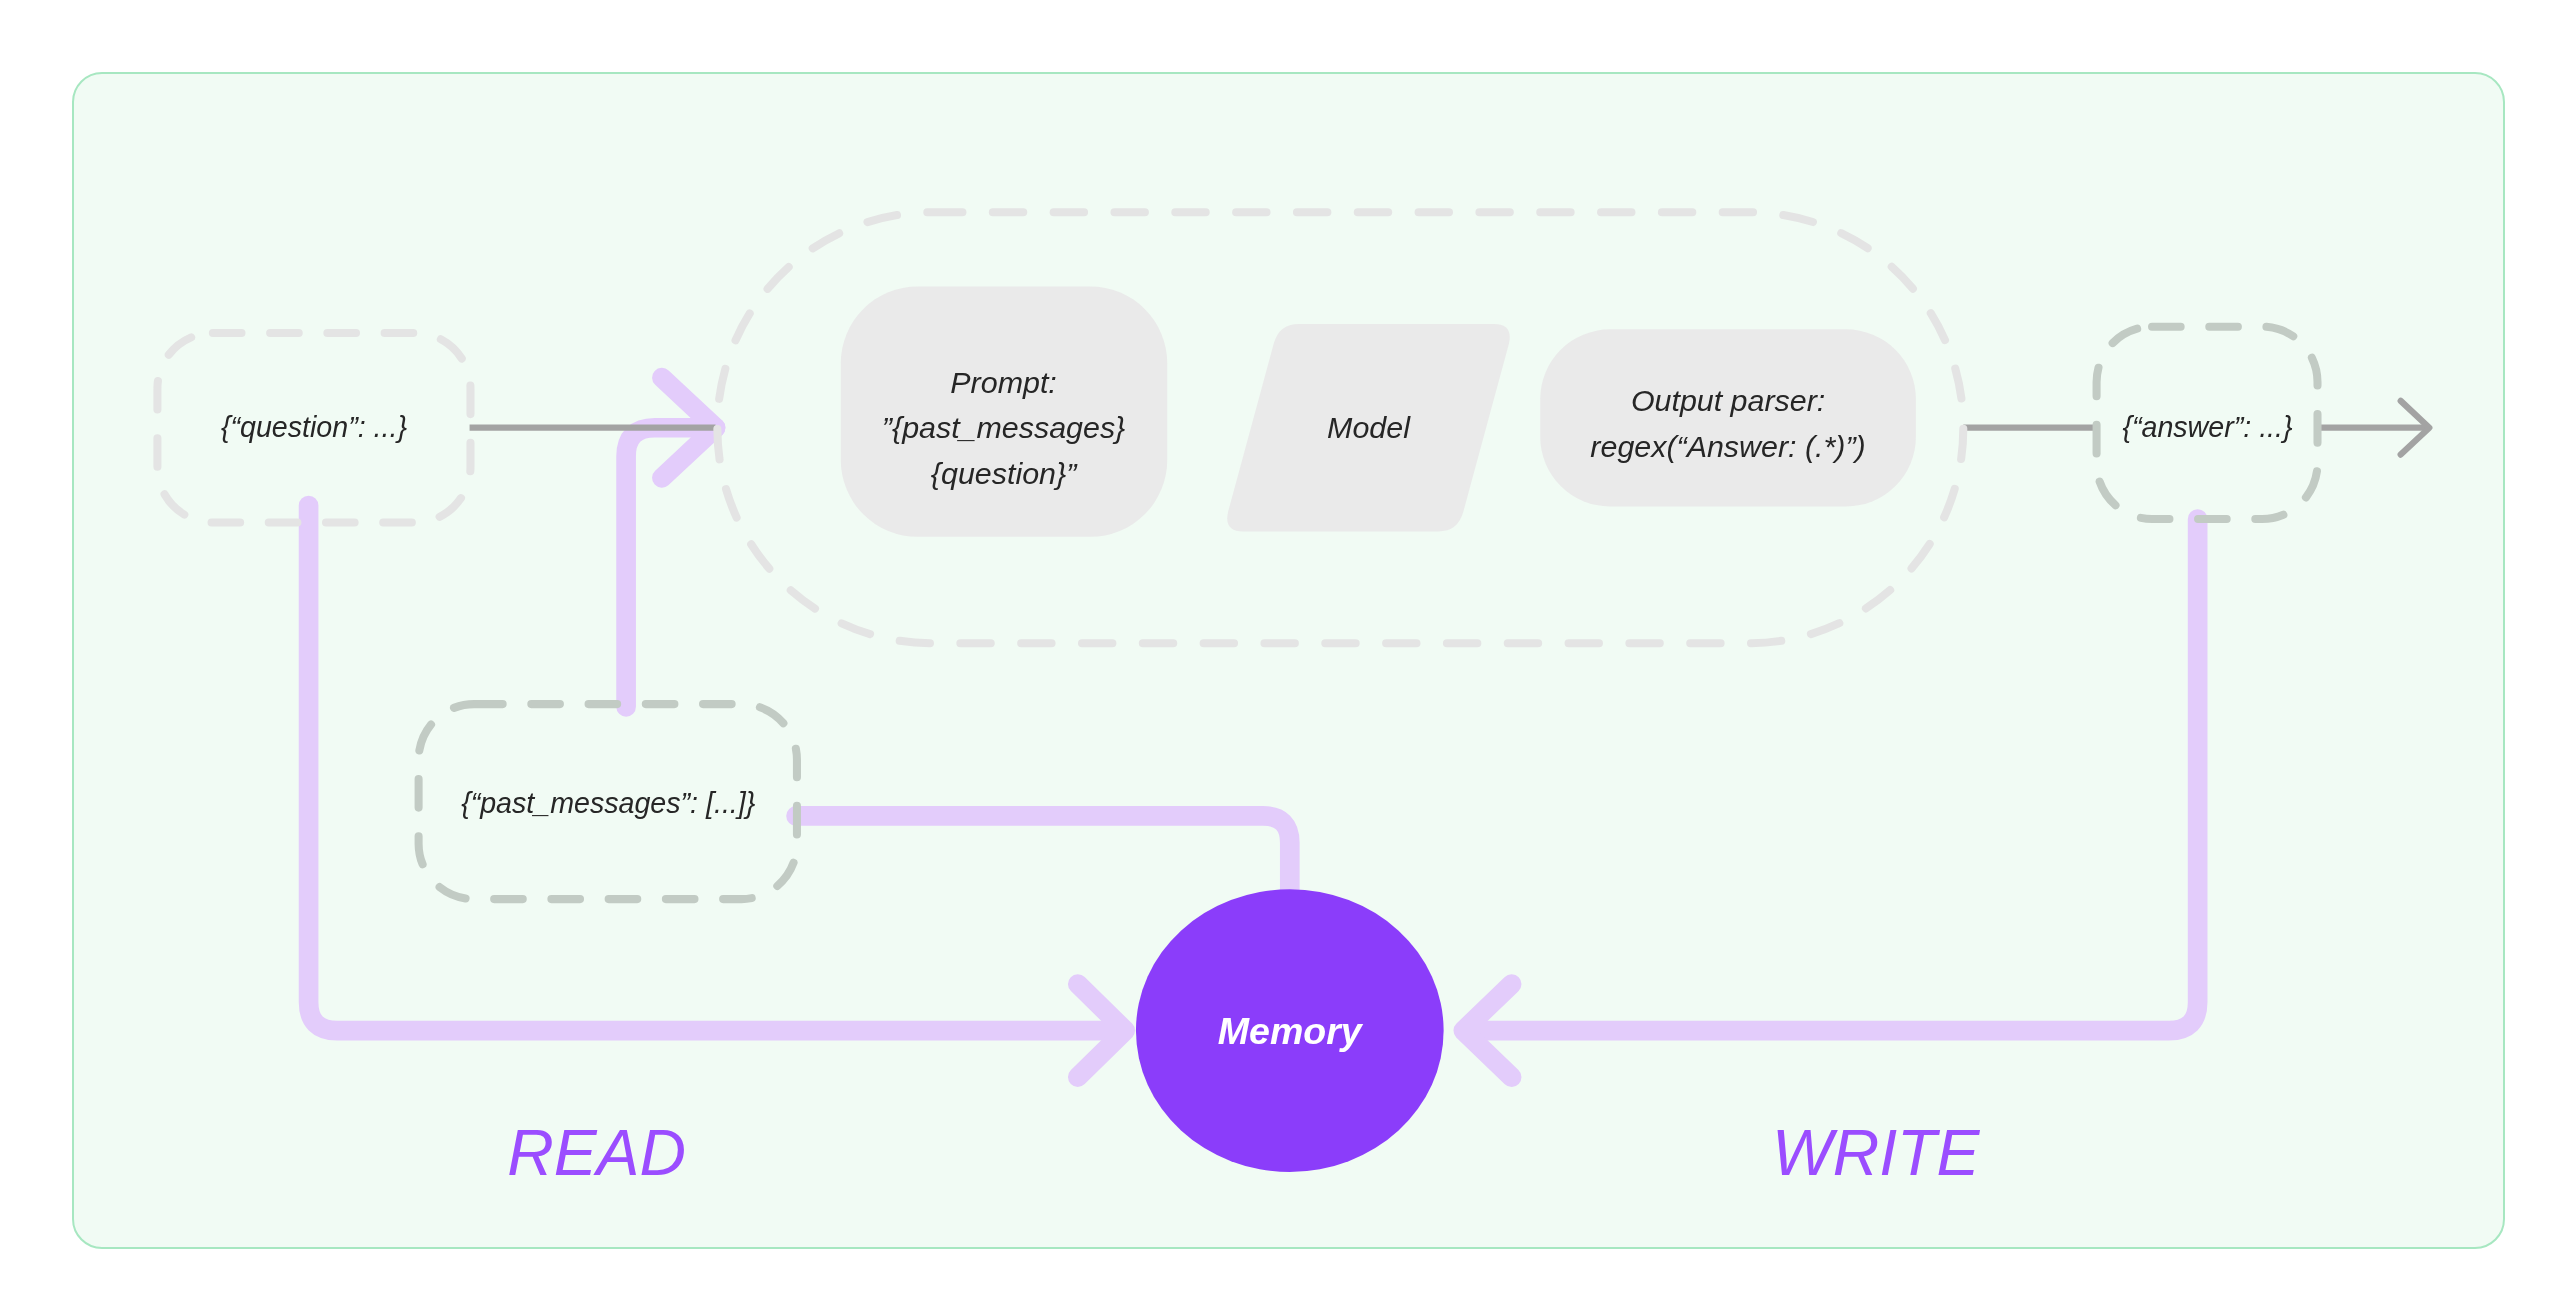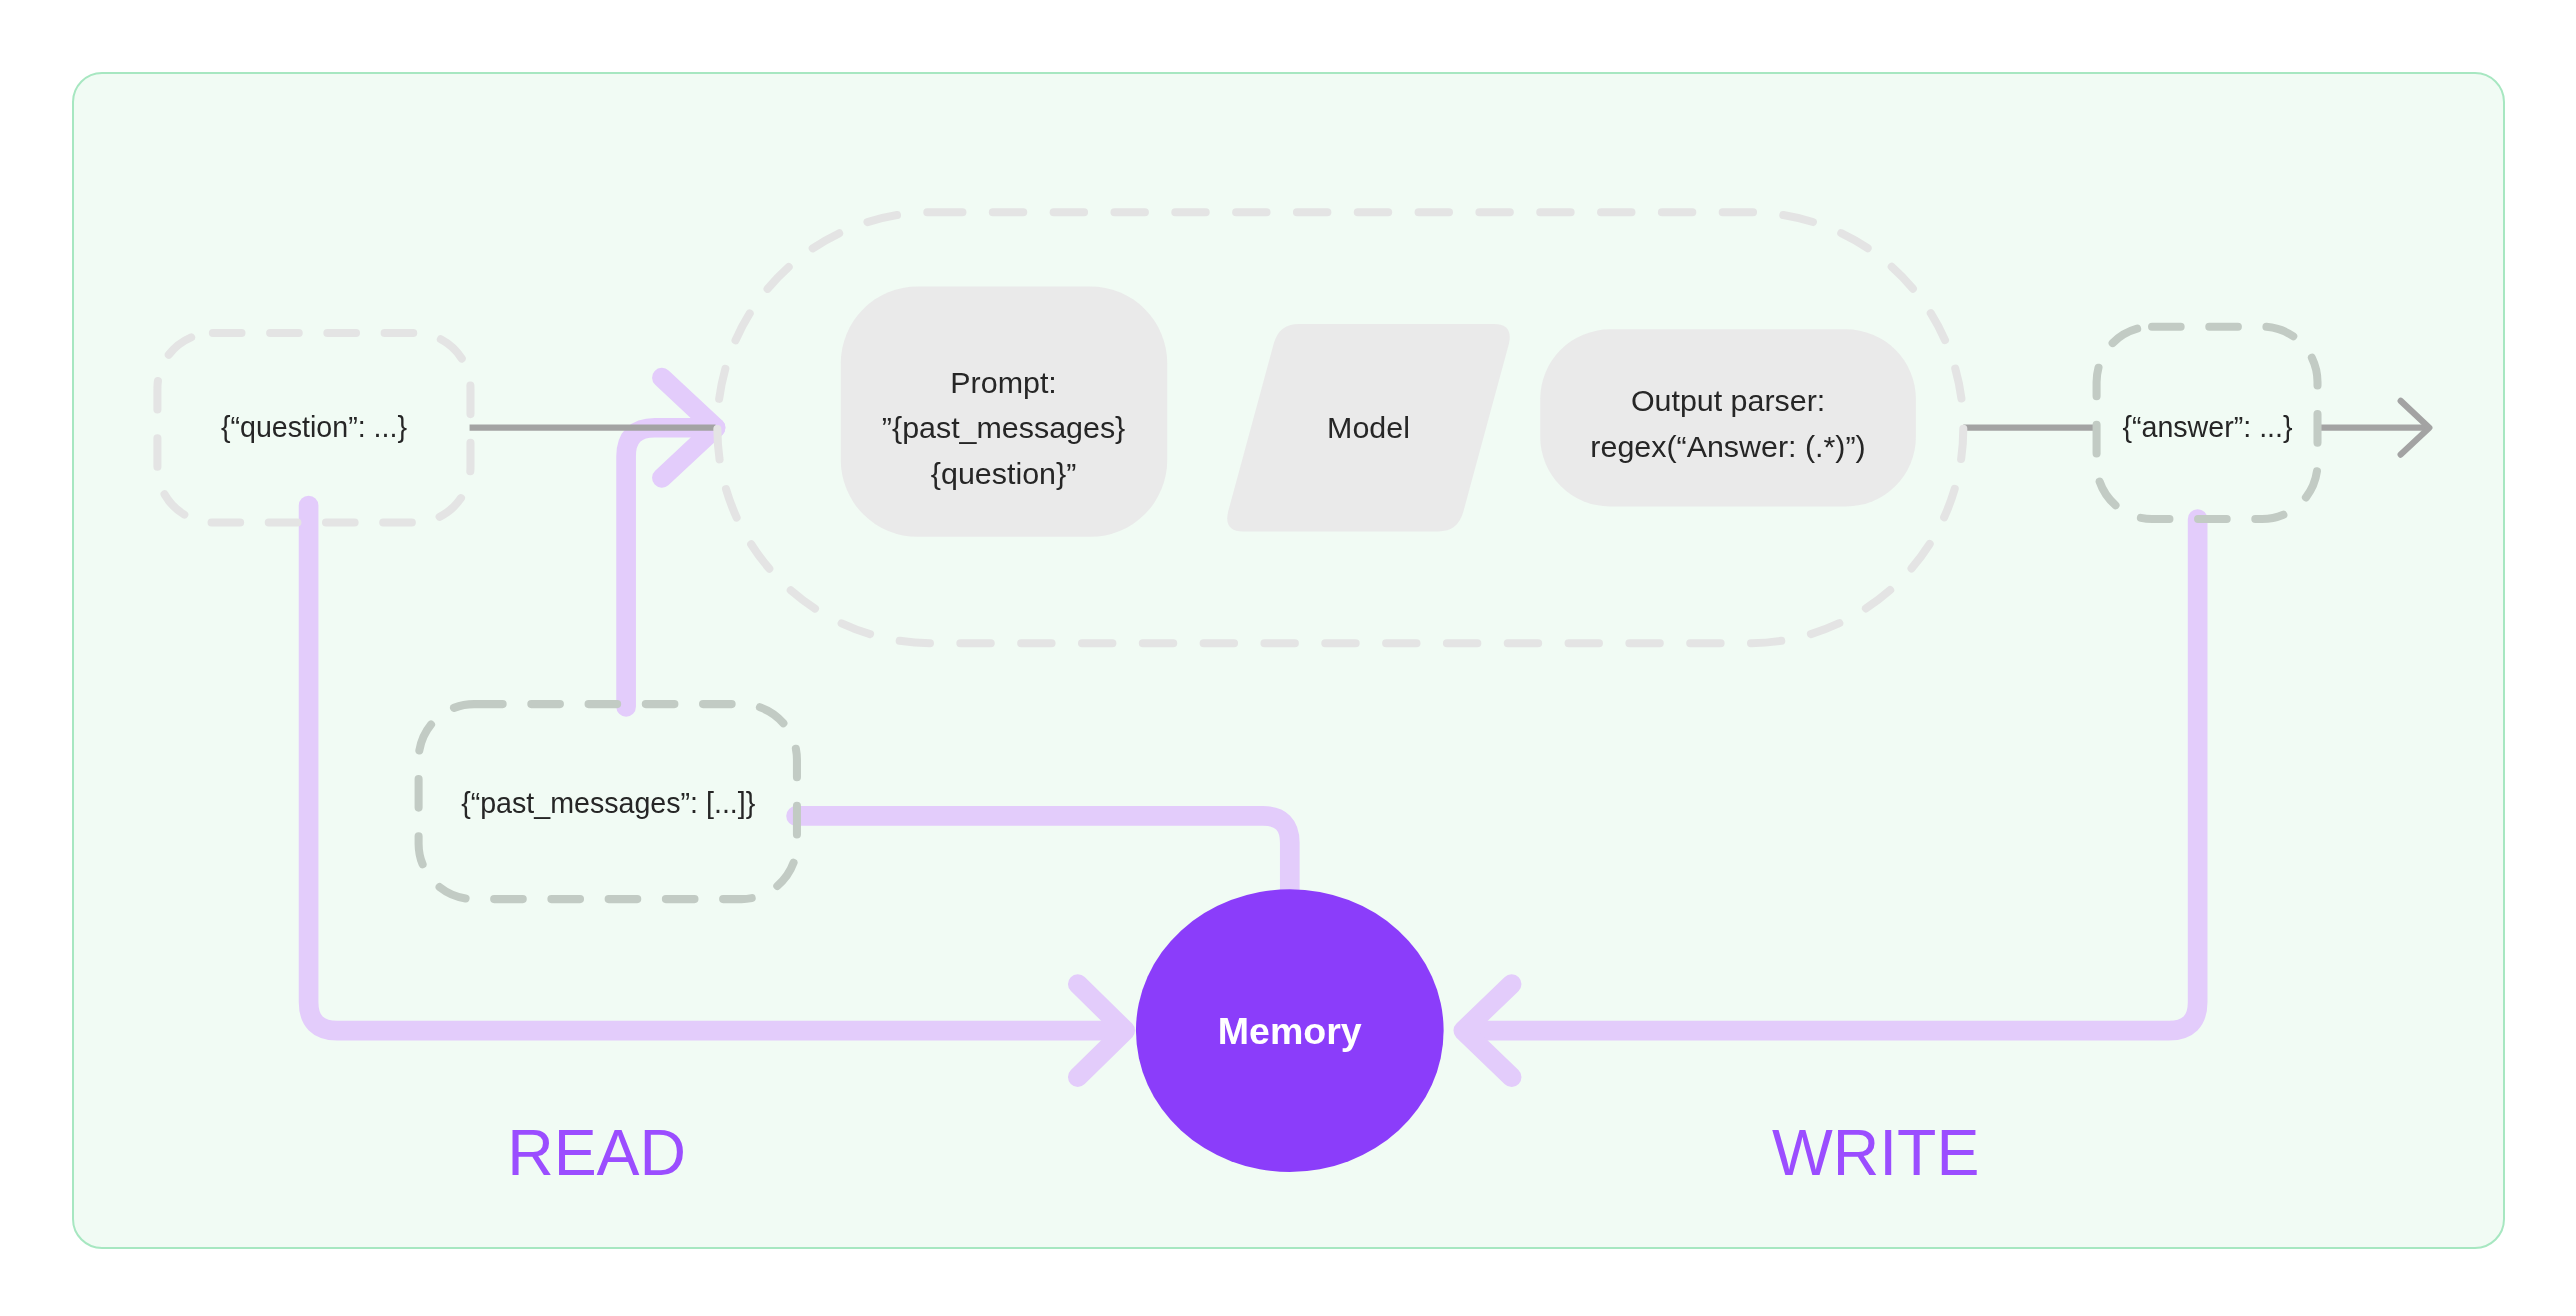--- a/index.html
+++ b/index.html
@@ -9,20 +9,21 @@
     width: 2576px;
     height: 1317px;
     overflow: hidden;
     font-family: "Liberation Sans", sans-serif;
   }
   #stage {
     position: relative;
     width: 2576px;
     height: 1317px;
     background: #ffffff;
+    font-style: italic;
   }
   #canvas-card {
     position: absolute;
     left: 72px;
     top: 72px;
     width: 2433px;
     height: 1177px;
     background: #f1fbf4;
     border: 2.7px solid #a7e7c1;
     border-radius: 30px;

